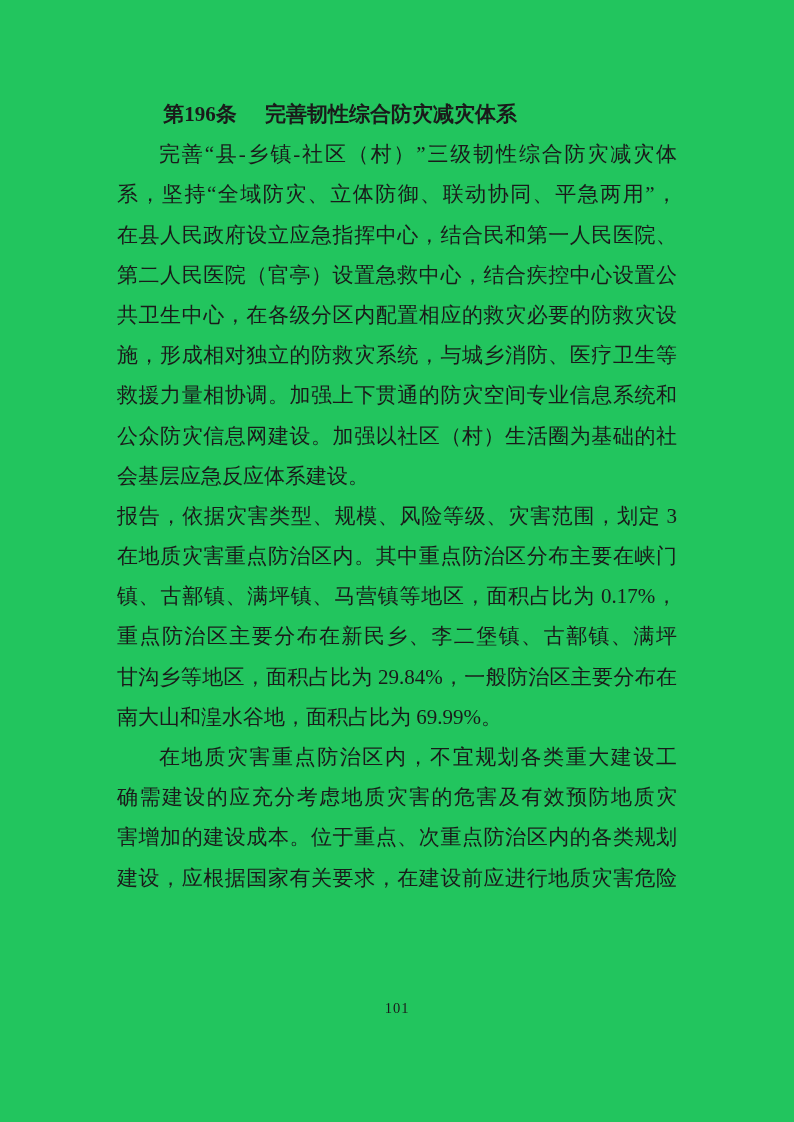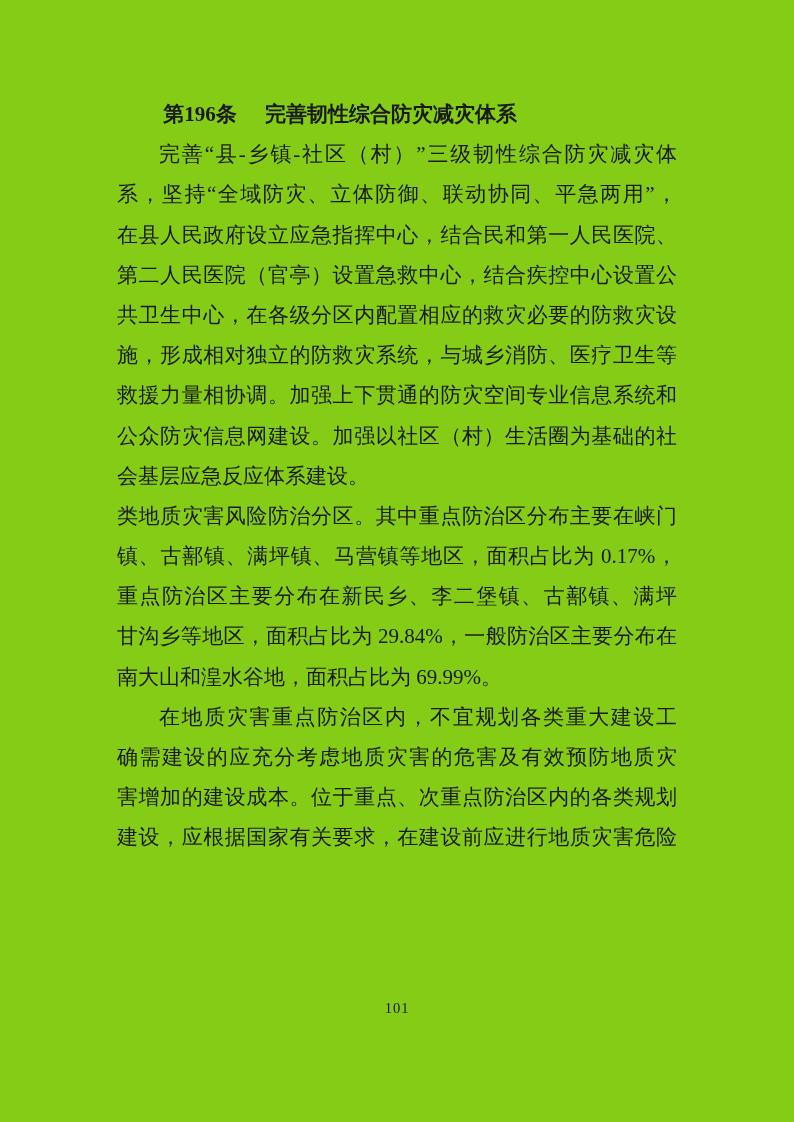--- a/index.html
+++ b/index.html
@@ -5,21 +5,21 @@
   html, body {
     margin: 0;
     padding: 0;
     background: #e8e8e8;
   }
   .page {
     position: relative;
     width: 794px;
     height: 1122px;
     margin: 0 auto;
-    background: #84cc16;
+    background: #22c55e;
     color: #1a1a1a;
     font-family: "Liberation Serif", "DejaVu Serif", serif;
     overflow: hidden;
   }
   .content {
     position: absolute;
     left: 117px;
     top: 94px;
     width: 560px;
   }
@@ -65,21 +65,22 @@
       <div class="line heading"><span class="article-number">第196条</span><span class="article-title">完善韧性综合防灾减灾体系</span></div>
       <div class="line body-line indent full">完善“县-乡镇-社区（村）”三级韧性综合防灾减灾体</div>
       <div class="line body-line full">系，坚持“全域防灾、立体防御、联动协同、平急两用”，</div>
       <div class="line body-line full">在县人民政府设立应急指挥中心，结合民和第一人民医院、</div>
       <div class="line body-line full">第二人民医院（官亭）设置急救中心，结合疾控中心设置公</div>
       <div class="line body-line full">共卫生中心，在各级分区内配置相应的救灾必要的防救灾设</div>
       <div class="line body-line full">施，形成相对独立的防救灾系统，与城乡消防、医疗卫生等</div>
       <div class="line body-line full">救援力量相协调。加强上下贯通的防灾空间专业信息系统和</div>
       <div class="line body-line full">公众防灾信息网建设。加强以社区（村）生活圈为基础的社</div>
       <div class="line body-line">会基层应急反应体系建设。</div>
-      <div class="line body-line full">类地质灾害风险防治分区。其中重点防治区分布主要在峡门</div>
+      <div class="line body-line full">报告，依据灾害类型、规模、风险等级、灾害范围，划定 3</div>
+      <div class="line body-line full">在地质灾害重点防治区内。其中重点防治区分布主要在峡门</div>
       <div class="line body-line full">镇、古鄯镇、满坪镇、马营镇等地区，面积占比为 0.17%，次</div>
       <div class="line body-line full">重点防治区主要分布在新民乡、李二堡镇、古鄯镇、满坪镇、</div>
       <div class="line body-line full">甘沟乡等地区，面积占比为 29.84%，一般防治区主要分布在</div>
       <div class="line body-line">南大山和湟水谷地，面积占比为 69.99%。</div>
       <div class="line body-line indent full">在地质灾害重点防治区内，不宜规划各类重大建设工程，</div>
       <div class="line body-line full">确需建设的应充分考虑地质灾害的危害及有效预防地质灾</div>
       <div class="line body-line full">害增加的建设成本。位于重点、次重点防治区内的各类规划</div>
       <div class="line body-line full">建设，应根据国家有关要求，在建设前应进行地质灾害危险</div>
     </div>
   <div class="footer">

